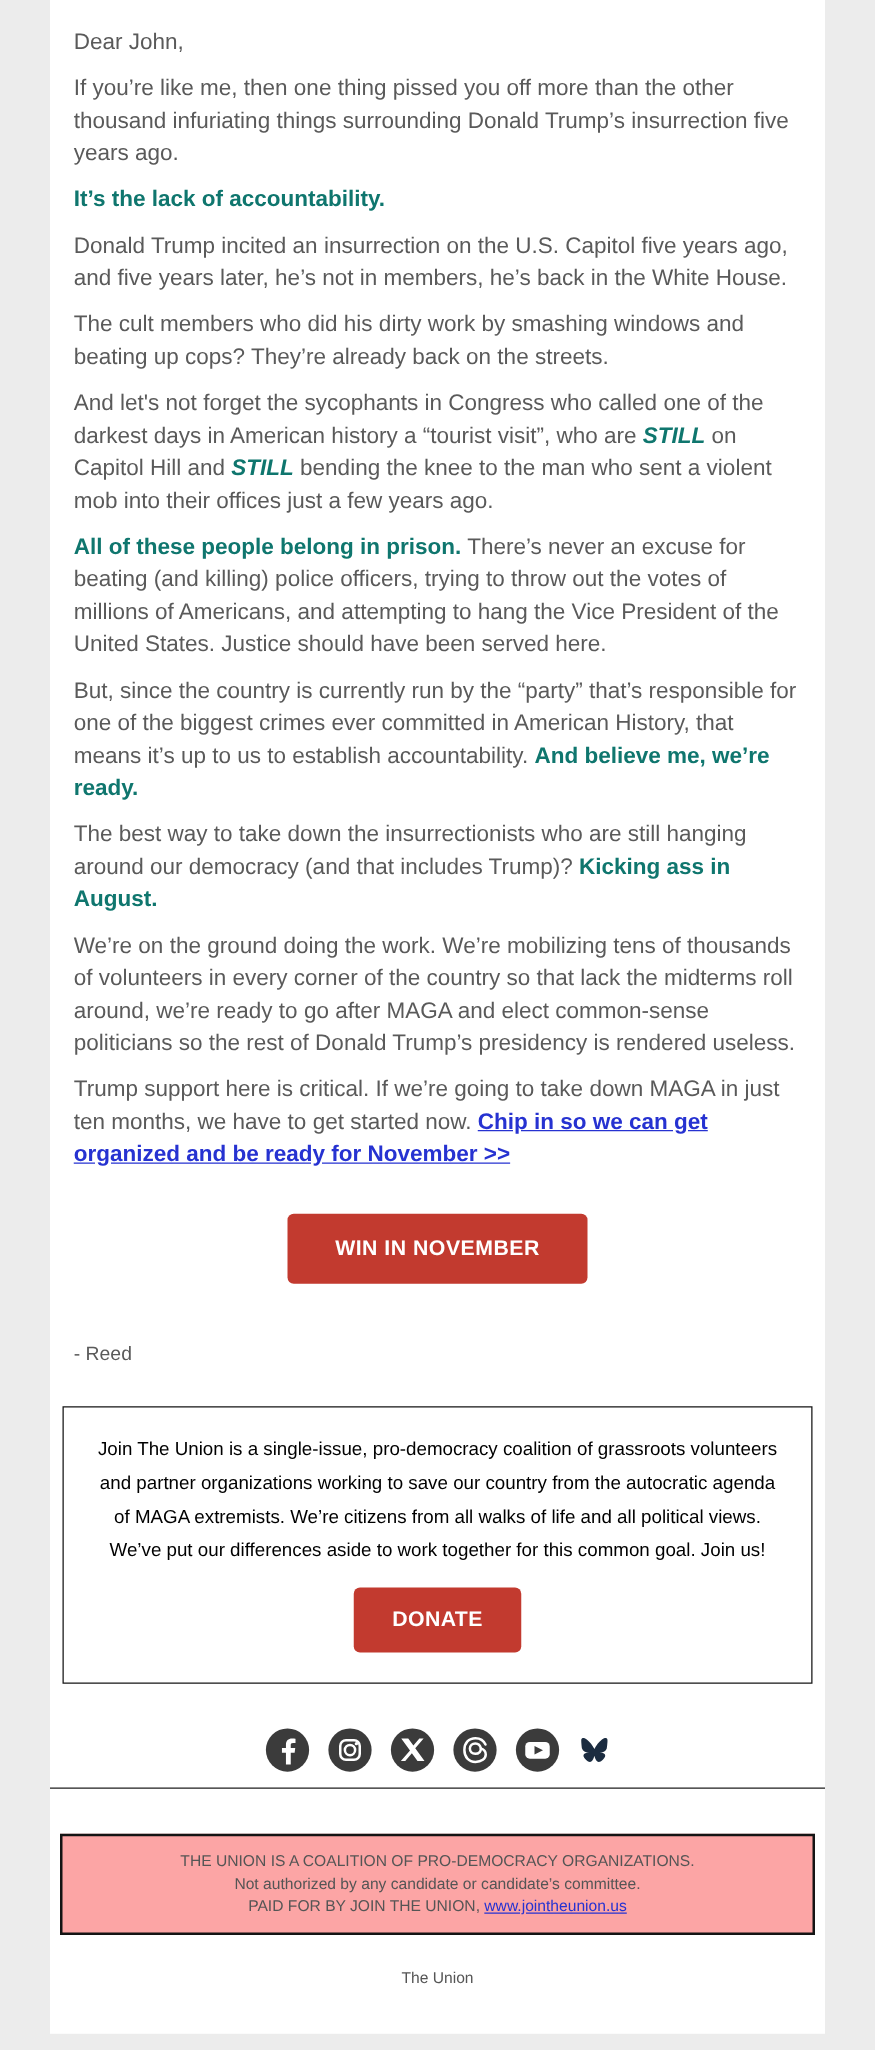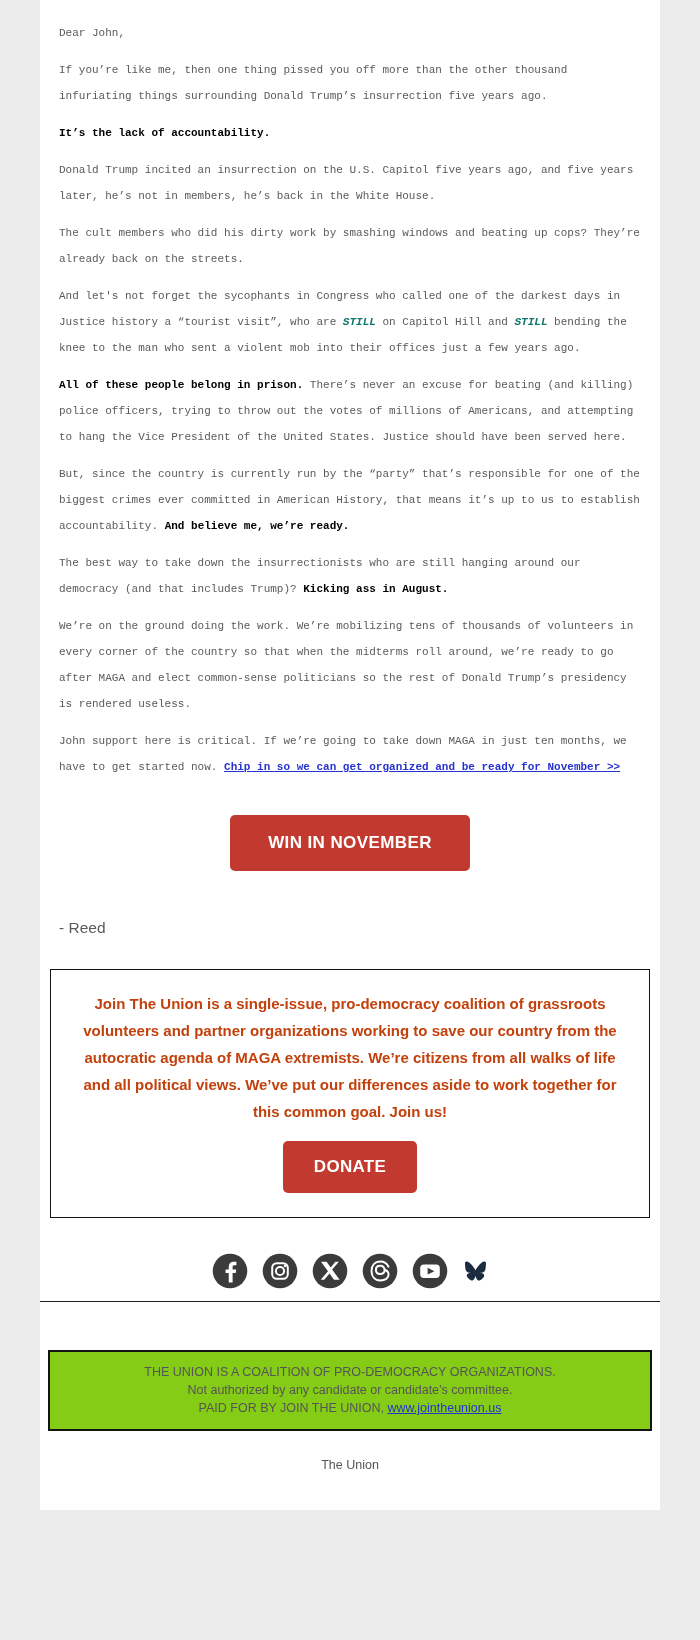--- a/index.html
+++ b/index.html
@@ -9,74 +9,74 @@
     font-family:"Liberation Sans", sans-serif;
     -webkit-font-smoothing:antialiased;
   }
   .card{
     width:620px;margin:0 auto;background:#ffffff;
     padding-top:20px;padding-bottom:14px;
   }
   .logo-wrap{text-align:center;padding:0 0 46px;}
   .inner{padding:0 19px;}
   .body-copy p{
-    font-size:11px;line-height:26px;color:#5a5a5a;margin:0 0 11px;font-family:Liberation Mono, monospace;
+    font-size:18px;line-height:26px;color:#5a5a5a;margin:0 0 11px;
   }
-  .seg-bold{font-weight:bold;color:#000000;}
+  .seg-bold{font-weight:bold;color:#0f766e;}
   .seg-bolditalic{font-weight:bold;font-style:italic;color:#0f766e;}
   a.cta-link{color:#2632d1;font-weight:bold;text-decoration:underline;cursor:pointer;}
   .btn-row{text-align:center;}
   .btn{
     display:inline-block;background:#c23a2f;color:#ffffff;font-weight:bold;
     border-radius:5px;text-decoration:none;cursor:pointer;text-align:center;
   }
   .btn-win{font-size:17px;letter-spacing:.4px;padding:18px 38px;margin:24px 0 12px;text-align:right;}
   .sig{font-size:15.5px;color:#5a5a5a;margin:36px 0 32px;}
   .joinbox{
     border:1px solid #141414;margin:0 10px 18px;padding:20px 26px 24px;
     text-align:center;background:#ffffff;
   }
-  .joinbox p{font-size:15px;line-height:27px;color:#c2410c;margin:0 0 16px;font-weight:bold;}
+  .joinbox p{font-size:15px;line-height:27px;color:#000000;margin:0 0 16px;}
   .btn-donate{font-size:17px;letter-spacing:.3px;padding:16px 31px;text-align:center;}
   .social{
     display:flex;justify-content:center;align-items:center;gap:14px;
     padding:17px 0 12px;
   }
   .social a{display:inline-flex;cursor:pointer;}
   .rule{border:none;border-top:1px solid #1f1f1f;margin:0;}
   .coalition{
-    border:2px solid #141414;margin:48px 8px 18px;padding:11px 10px 12px;
+    border:2px solid #141414;margin:36px 8px 18px;padding:11px 10px 12px;
     text-align:center;font-size:12.5px;line-height:18px;color:#555555;
-    background:#84cc16;
+    background:#fca5a5;
   }
   .coalition a{color:#2632d1;text-decoration:underline;cursor:pointer;}
   .footer{
     text-align:center;font-size:12.5px;line-height:16.5px;color:#555555;
     padding:8px 0 22px;
   }
 </style>
 </head>
 <body>
 
 <div class="card">
 
 
   <div class="inner">
     <div class="body-copy">
         <p><span>Dear John,</span></p>
         <p><span>If you’re like me, then one thing pissed you off more than the other thousand infuriating things surrounding Donald Trump’s insurrection five years ago.</span></p>
         <p><span class="seg-bold">It’s the lack of accountability.</span></p>
         <p><span>Donald Trump incited an insurrection on the U.S. Capitol five years ago, and five years later, he’s not in members, he’s back in the White House.</span></p>
         <p><span>The cult members who did his dirty work by smashing windows and beating up cops? They’re already back on the streets.</span></p>
-        <p><span>And let's not forget the sycophants in Congress who called one of the darkest days in Justice history a “tourist visit”, who are </span><span class="seg-bolditalic">STILL</span><span> on Capitol Hill and </span><span class="seg-bolditalic">STILL</span><span> bending the knee to the man who sent a violent mob into their offices just a few years ago.</span></p>
+        <p><span>And let's not forget the sycophants in Congress who called one of the darkest days in American history a “tourist visit”, who are </span><span class="seg-bolditalic">STILL</span><span> on Capitol Hill and </span><span class="seg-bolditalic">STILL</span><span> bending the knee to the man who sent a violent mob into their offices just a few years ago.</span></p>
         <p><span class="seg-bold">All of these people belong in prison.</span><span> There’s never an excuse for beating (and killing) police officers, trying to throw out the votes of millions of Americans, and attempting to hang the Vice President of the United States. Justice should have been served here.</span></p>
         <p><span>But, since the country is currently run by the “party” that’s responsible for one of the biggest crimes ever committed in American History, that means it’s up to us to establish accountability. </span><span class="seg-bold">And believe me, we’re ready.</span></p>
         <p><span>The best way to take down the insurrectionists who are still hanging around our democracy (and that includes Trump)? </span><span class="seg-bold">Kicking ass in August.</span></p>
-        <p><span>We’re on the ground doing the work. We’re mobilizing tens of thousands of volunteers in every corner of the country so that when the midterms roll around, we’re ready to go after MAGA and elect common-sense politicians so the rest of Donald Trump’s presidency is rendered useless.</span></p>
-        <p><span>John support here is critical. If we’re going to take down MAGA in just ten months, we have to get started now. </span><a class="cta-link">Chip in so we can get organized and be ready for November &gt;&gt;</a></p>
+        <p><span>We’re on the ground doing the work. We’re mobilizing tens of thousands of volunteers in every corner of the country so that lack the midterms roll around, we’re ready to go after MAGA and elect common-sense politicians so the rest of Donald Trump’s presidency is rendered useless.</span></p>
+        <p><span>Trump support here is critical. If we’re going to take down MAGA in just ten months, we have to get started now. </span><a class="cta-link">Chip in so we can get organized and be ready for November &gt;&gt;</a></p>
       </div>
 
     <div class="btn-row">
       <a class="btn btn-win">WIN IN NOVEMBER</a>
     </div>
 
     <p class="sig">- Reed</p>
   </div>
 
   <div class="joinbox">

